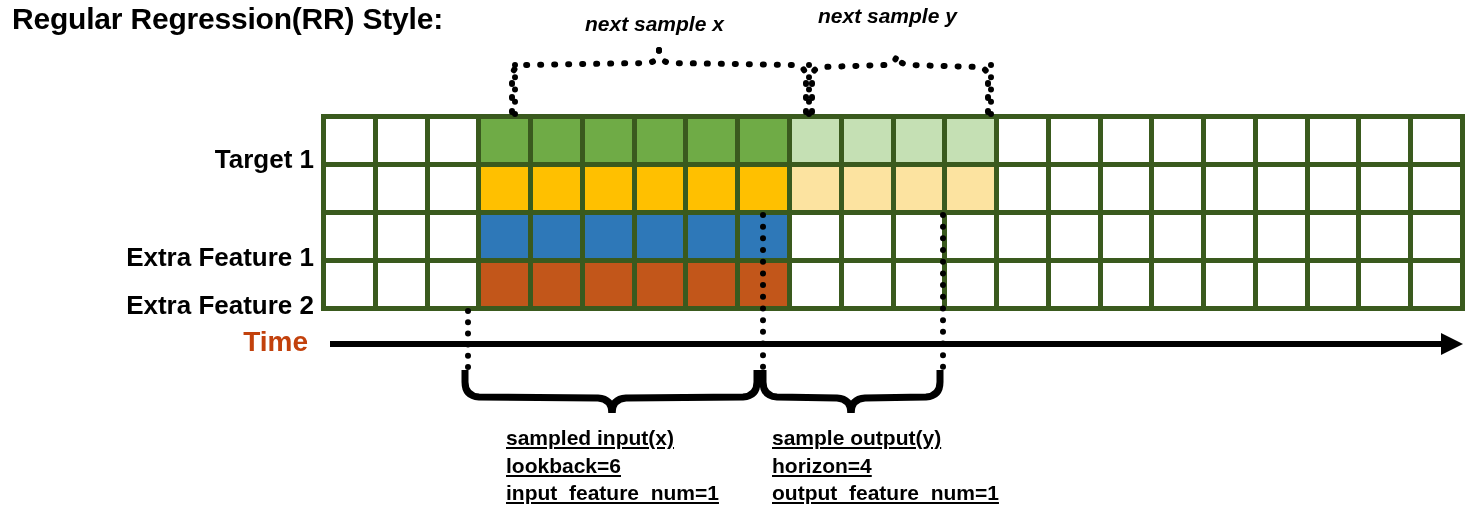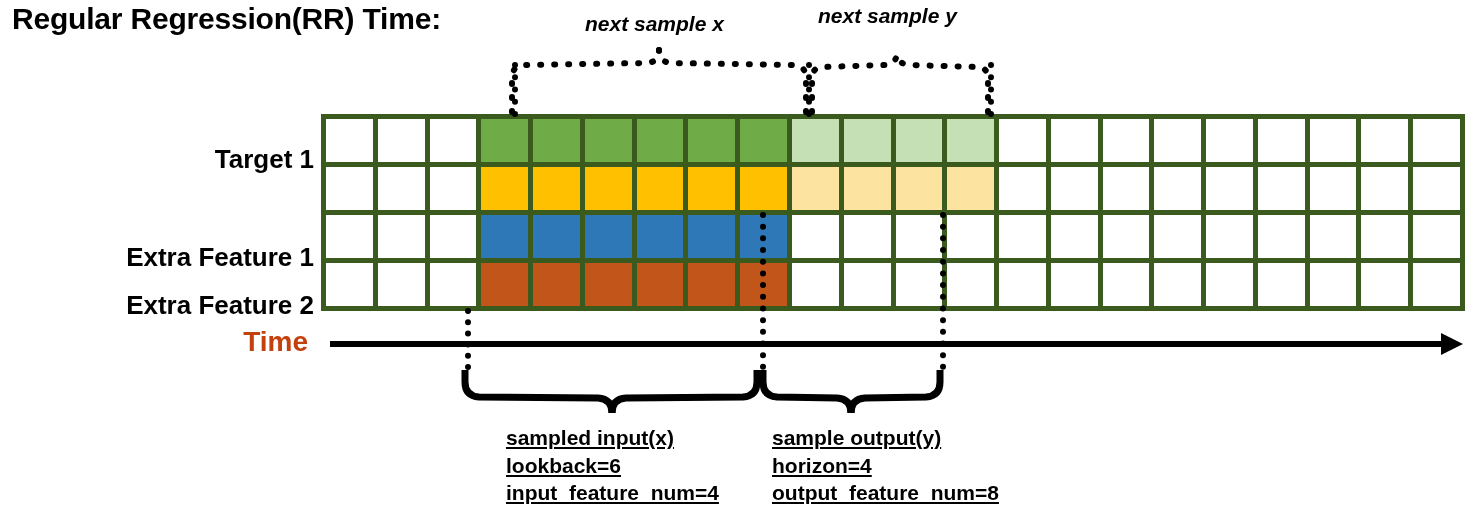--- a/index.html
+++ b/index.html
@@ -93,21 +93,21 @@
     font-size:21px;font-weight:700;color:#000;
     line-height:1.32;white-space:nowrap;text-decoration:underline;
   }
   .annot div{white-space:nowrap;}
 </style>
 </head>
 <body>
 
 <div id="stage">
 
-  <div class="title">Regular Regression(RR) Time:</div>
+  <div class="title">Regular Regression(RR) Style:</div>
 
   <div class="labels-col">
     <div class="row-label" style="top:126px">Target 1</div>
     <div class="row-label" style="top:224px">Extra Feature 1</div>
     <div class="row-label" style="top:272px">Extra Feature 2</div>
   </div>
   <div class="time-label">Time</div>
 
   <div class="grid" id="grid">
       <div class="cell"></div>
@@ -225,21 +225,21 @@
     <path d="M763,370 L763,382 Q763,396 777,397 L837,398 Q851,399 851,413" fill="none" stroke="#000" stroke-width="7" stroke-linecap="butt"></path>
     <path d="M940,370 L940,382 Q940,396 926,397 L865,398 Q851,399 851,413" fill="none" stroke="#000" stroke-width="7" stroke-linecap="butt"></path>
   </svg>
 
   <div class="brace-cap" style="left:585px;top:5px;margin-top:8px;">next sample x</div>
   <div class="brace-cap" style="left:818px;top:5px;">next sample y</div>
 
   <div class="annot" style="left:506px;top:424px;">
     <div>sampled input(x)</div>
     <div>lookback=6</div>
-    <div>input_feature_num=4</div>
+    <div>input_feature_num=1</div>
   </div>
   <div class="annot" style="left:772px;top:424px;">
     <div>sample output(y)</div>
     <div>horizon=4</div>
-    <div>output_feature_num=8</div>
+    <div>output_feature_num=1</div>
   </div>
 
 </div>
 
 </body></html>

